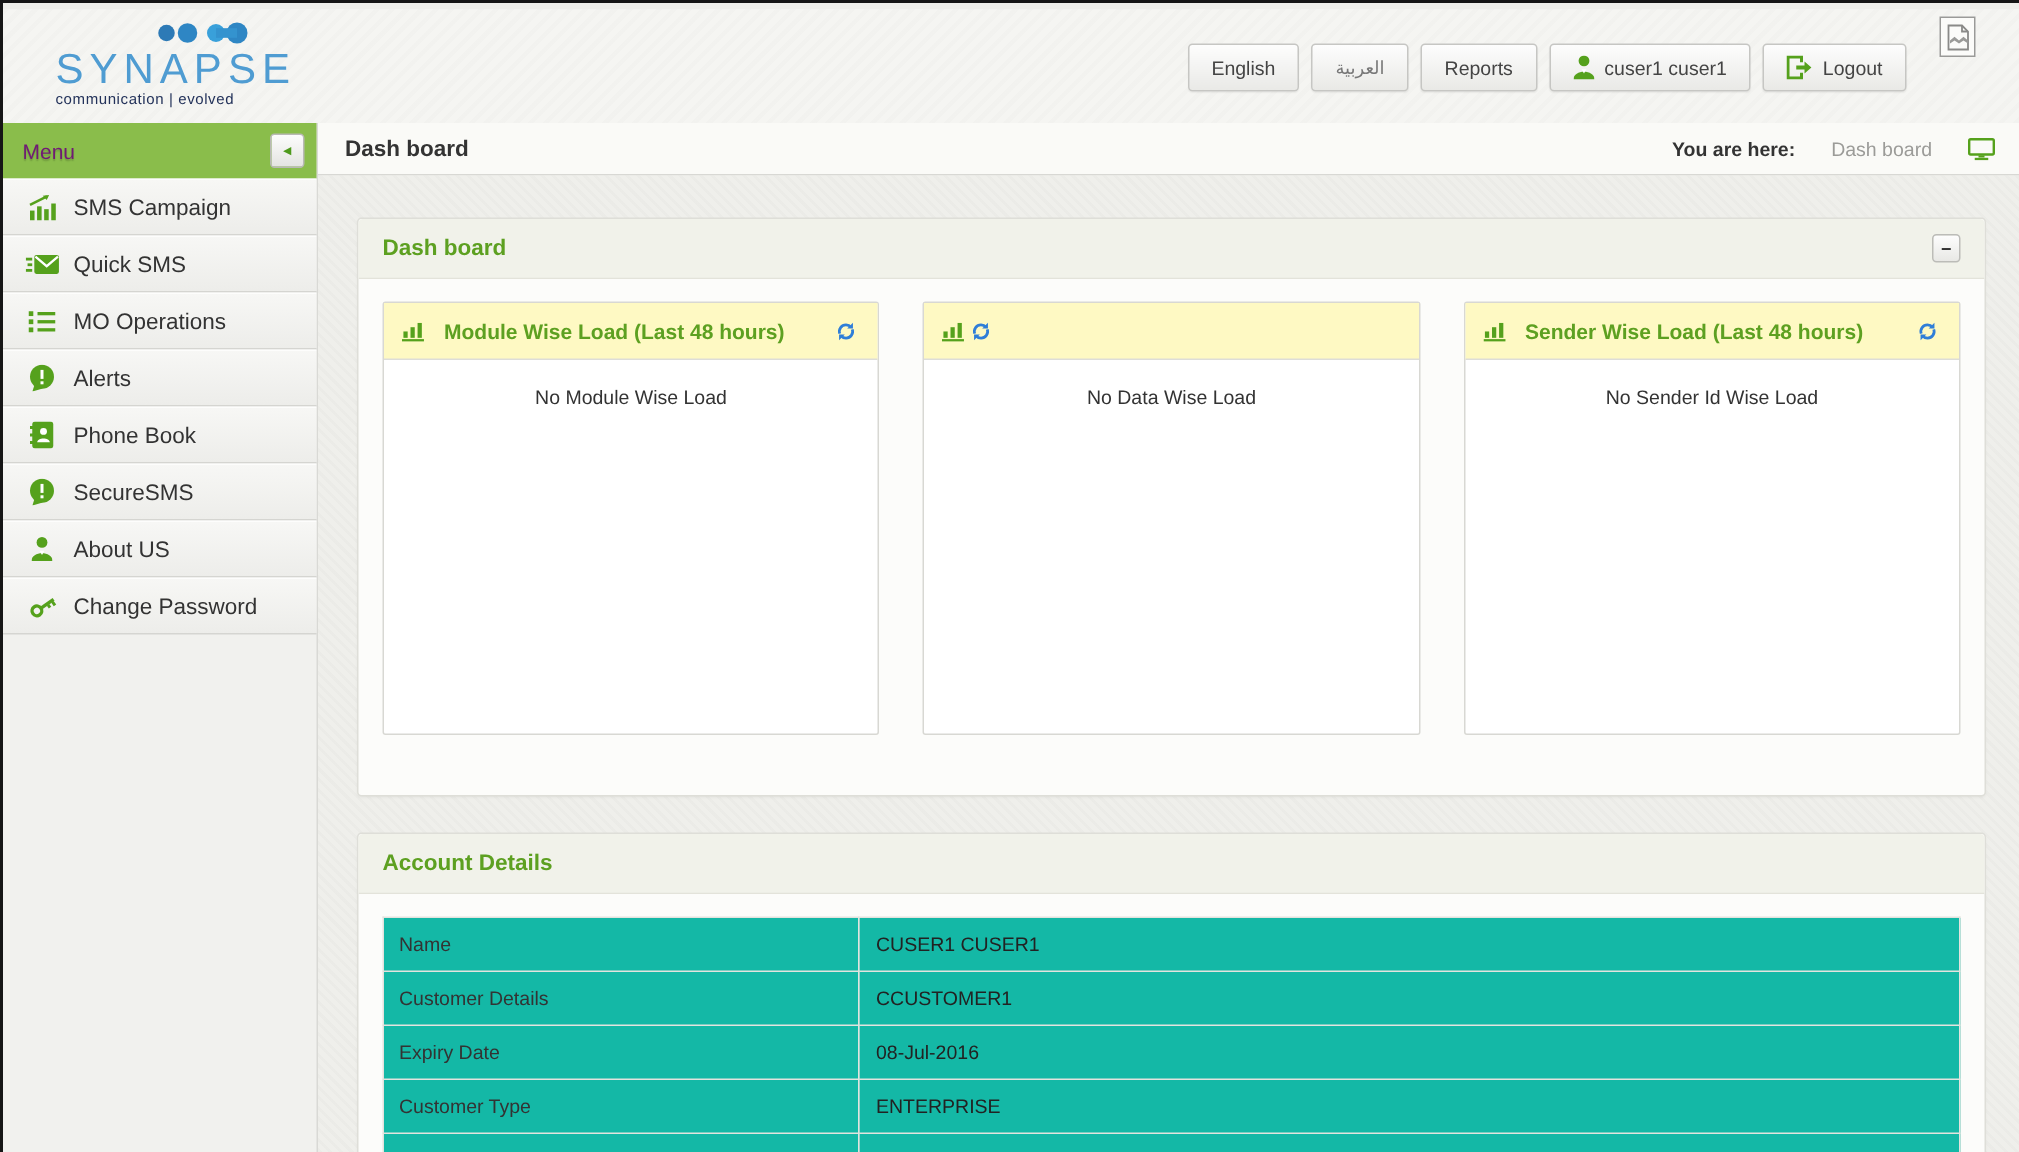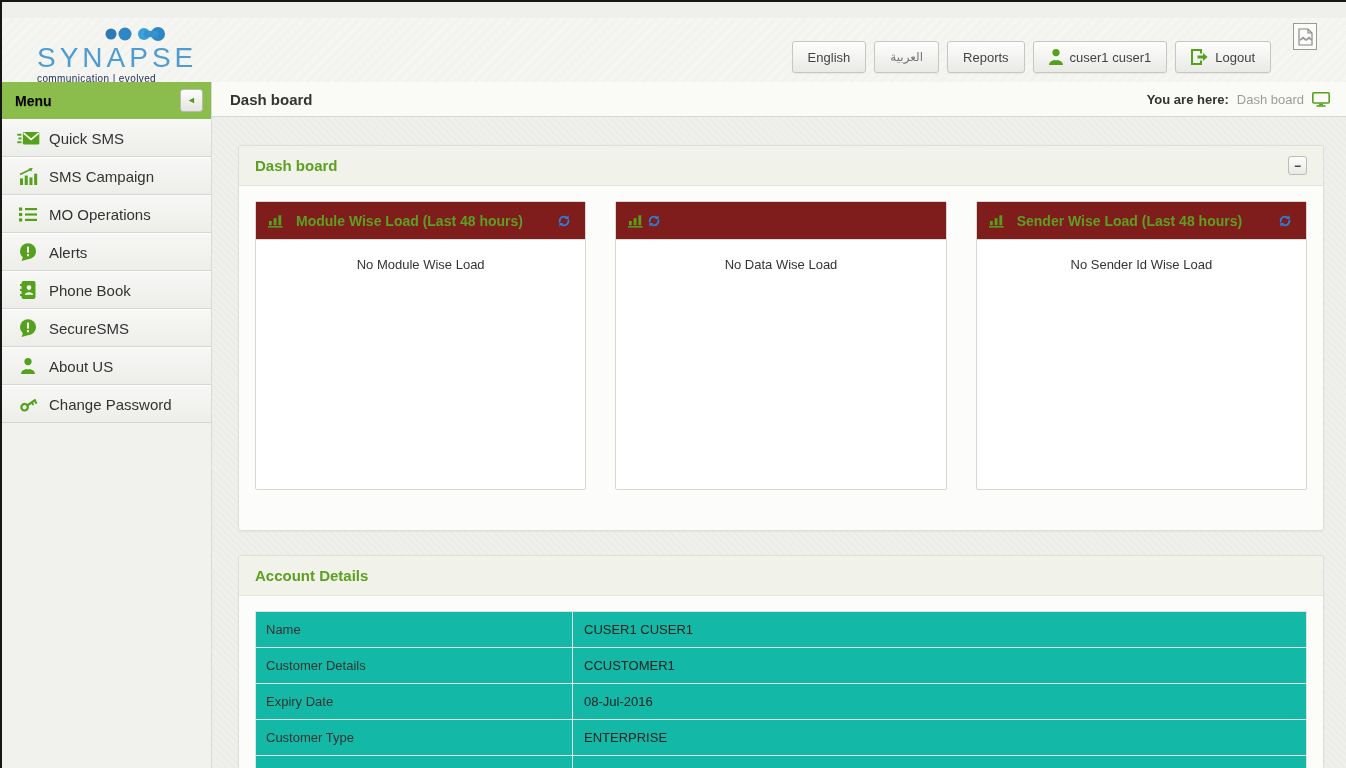--- a/index.html
+++ b/index.html
@@ -7,21 +7,21 @@
   body {
     font-family:"Liberation Sans", sans-serif;
     background:#efefeb;
     position:relative;
     color:#333;
   }
   .page { position:absolute; inset:0; border-top:2px solid #161616; border-left:2px solid #161616; }
 
   
   .top-header {
-    position:absolute; left:0; top:16px; width:100%; height:80px;
+    position:absolute; left:0; top:4px; width:100%; height:80px;
     background:#f5f5f2;
     background-image:repeating-linear-gradient(135deg, rgba(0,0,0,.012) 0 3px, transparent 3px 7px);
   }
   .logo { position:absolute; left:35px; top:6px; }
   .logo-dots { display:block; margin-left:68px; }
   .logo-text {
     font-size:28px; font-weight:300; letter-spacing:4px; color:#4f9cd2; line-height:28px;
   }
   .logo-tagline { font-size:10px; color:#23325a; letter-spacing:.4px; margin-top:1px; }
 
@@ -44,21 +44,21 @@
   
   .sidebar {
     position:absolute; left:0; top:80px; bottom:0; width:210px;
     background:#f1f1ee; border-right:1px solid #d9d9d5;
   }
   .menu-header {
     height:37px; background:#8abd4b;
     display:flex; align-items:center; justify-content:space-between;
     padding:0 8px 0 13px;
   }
-  .menu-title { color:#000000; font-weight:bold; font-size:14px; text-shadow:0 1px 1px rgba(0,0,0,.18); }
+  .menu-title { color:#701a75; font-weight:normal; font-size:14px; text-shadow:0 1px 1px rgba(0,0,0,.18); }
   .collapse-btn {
     width:23px; height:23px; border:1px solid #b9b9b5; border-radius:3px;
     background:linear-gradient(#fcfcfc,#e4e4e1);
     color:#4e9a1c; font-size:9px; line-height:1; cursor:pointer;
   }
   .menu-item {
     height:38px; display:flex; align-items:center;
     background:linear-gradient(#f7f7f5,#ededea);
     border-bottom:1px solid #d5d5d1; border-top:1px solid #fdfdfc;
     padding-left:14px; cursor:pointer;
@@ -67,21 +67,21 @@
   .mi-label { font-size:15px; color:#333; }
 
   
   .content-header {
     position:absolute; left:210px; right:0; top:80px; height:35px;
     background:#fafaf7; border-bottom:1px solid #d8d8d4;
     display:flex; align-items:center; justify-content:space-between;
     padding:0 16px 0 18px;
   }
   .page-title { font-size:15px; font-weight:bold; color:#333; }
-  .breadcrumb { display:flex; align-items:center; gap:8px; font-size:13px; }
+  .breadcrumb { display:flex; align-items:center; gap:24px; font-size:13px; }
   .bc-label { font-weight:bold; color:#333; }
   .bc-page { color:#9b9b98; }
 
   
   .content-body {
     position:absolute; left:210px; right:0; top:115px; bottom:0;
     background:#efefeb;
     background-image:repeating-linear-gradient(45deg, rgba(0,0,0,.014) 0 2px, transparent 2px 5px);
     padding:28px 22px 0 26px; overflow:hidden;
   }
@@ -97,21 +97,21 @@
   .panel-title { font-size:15px; font-weight:bold; color:#5da021; }
   .minimize-btn {
     width:19px; height:19px; border:1px solid #bcbcb8; border-radius:3px;
     background:linear-gradient(#fdfdfd,#e8e8e5); color:#333;
     font-size:12px; font-weight:bold; line-height:1; cursor:pointer;
   }
   .dashboard-panel { margin-bottom:24px; }
   .cards { display:flex; gap:29px; padding:15px 16px 40px; }
   .card { flex:1; height:289px; background:#fff; border:1px solid #d8d8d3; border-radius:2px; }
   .card-header {
-    height:38px; background:#7f1d1d; border-bottom:1px solid #ddddd8;
+    height:38px; background:#fef9c3; border-bottom:1px solid #ddddd8;
     display:flex; align-items:center; padding:0 12px;
   }
   .card-title { flex:1; margin-left:11px; font-size:14px; font-weight:bold; color:#5da021; }
   .refresh-btn { background:none; border:none; cursor:pointer; padding:2px; display:flex; }
   .card-body { text-align:center; padding-top:17px; font-size:13px; color:#333; }
 
   .account-table { width:100%; border-collapse:collapse; }
   .account-panel .panel-body { padding:15px 16px 16px; }
   .account-table td {
     height:36px; border:1px solid #e3e3de; background:#14b8a6;
@@ -180,43 +180,43 @@
 
   <aside class="sidebar">
     <div class="menu-header">
       <span class="menu-title">Menu</span>
       <button class="collapse-btn"><span>◄</span></button>
     </div>
     <nav>
 
       <div class="menu-item">
         <span class="mi-icon">
-          <svg width="23" height="15" viewBox="0 0 24 16">
-            <rect x="6" y="1" width="17.5" height="13.5" rx="1.5" fill="#55a11c"></rect>
-            <path d="M6.8 2.2 L14.8 9 L22.8 2.2" stroke="#fff" stroke-width="1.6" fill="none"></path>
-            <rect x="0" y="3" width="4.5" height="2" fill="#55a11c"></rect>
-            <rect x="1.2" y="7" width="3.3" height="2" fill="#55a11c"></rect>
-            <rect x="0" y="11" width="4.5" height="2" fill="#55a11c"></rect>
-          </svg>
-        </span>
-        <span class="mi-label">Quick SMS</span>
-      </div>
-
-      <div class="menu-item">
-        <span class="mi-icon">
           <svg width="19" height="17" viewBox="0 0 20 18">
             <rect x="1" y="11" width="3.2" height="7" fill="#55a11c"></rect>
             <rect x="6" y="8" width="3.2" height="10" fill="#55a11c"></rect>
             <rect x="11" y="10" width="3.2" height="8" fill="#55a11c"></rect>
             <rect x="16" y="6" width="3.2" height="12" fill="#55a11c"></rect>
             <path d="M1 7 L13 1" stroke="#55a11c" stroke-width="1.8" fill="none"></path>
             <path d="M14.5 0 l-4.5 .6 2.8 3 z" fill="#55a11c"></path>
           </svg>
         </span>
         <span class="mi-label">SMS Campaign</span>
+      </div>
+
+      <div class="menu-item">
+        <span class="mi-icon">
+          <svg width="23" height="15" viewBox="0 0 24 16">
+            <rect x="6" y="1" width="17.5" height="13.5" rx="1.5" fill="#55a11c"></rect>
+            <path d="M6.8 2.2 L14.8 9 L22.8 2.2" stroke="#fff" stroke-width="1.6" fill="none"></path>
+            <rect x="0" y="3" width="4.5" height="2" fill="#55a11c"></rect>
+            <rect x="1.2" y="7" width="3.3" height="2" fill="#55a11c"></rect>
+            <rect x="0" y="11" width="4.5" height="2" fill="#55a11c"></rect>
+          </svg>
+        </span>
+        <span class="mi-label">Quick SMS</span>
       </div>
 
       <div class="menu-item">
         <span class="mi-icon">
           <svg width="18" height="15" viewBox="0 0 18 15">
             <rect x="0" y="0.5" width="3.2" height="3.2" fill="#55a11c"></rect>
               <rect x="6" y="1" width="12" height="2.2" fill="#55a11c"></rect>
             <rect x="0" y="5.9" width="3.2" height="3.2" fill="#55a11c"></rect>
               <rect x="6" y="6.4" width="12" height="2.2" fill="#55a11c"></rect>
             <rect x="0" y="11.3" width="3.2" height="3.2" fill="#55a11c"></rect>

